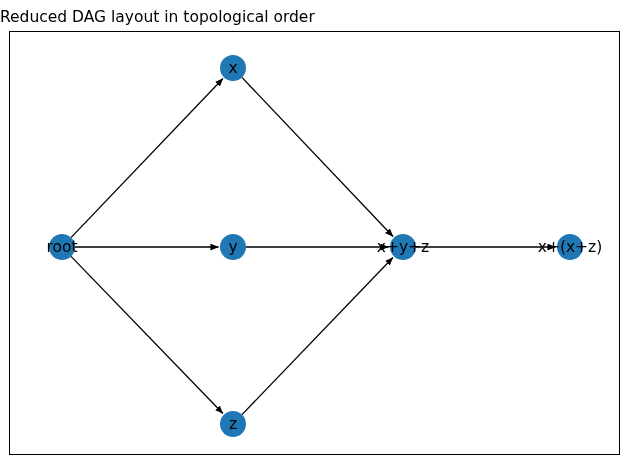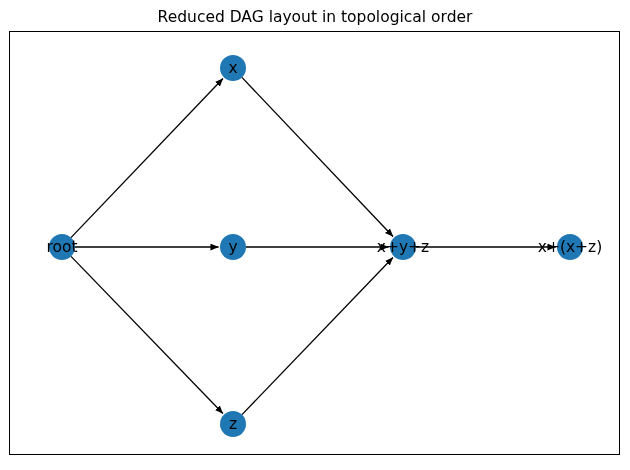--- a/index.html
+++ b/index.html
@@ -17,21 +17,20 @@
     position: relative;
     width: 630px;
     height: 470px;
     background: #ffffff;
   }
   #figure-title {
     position: absolute;
     left: 0;
     top: 8px;
     width: 630px;
-    text-align: center;
     font-size: 15.5px;
     color: #000000;
     font-family: "DejaVu Sans", sans-serif;
     line-height: 18px;
     white-space: nowrap;
   }
   #axes-frame {
     position: absolute;
     left: 9px;
     top: 31px;

